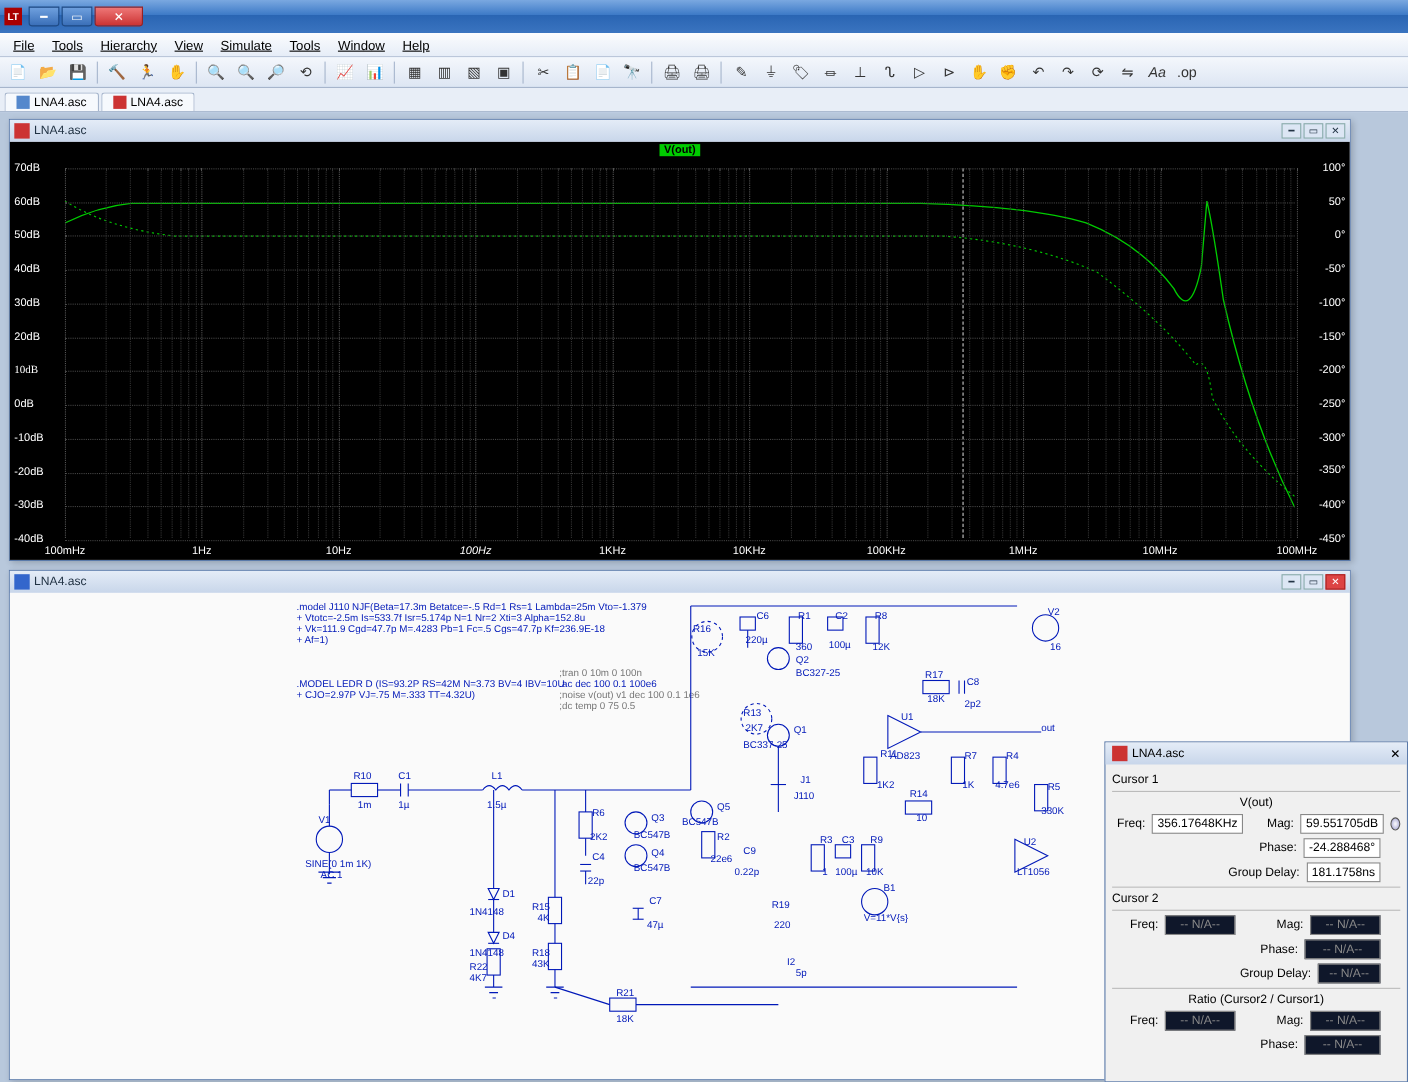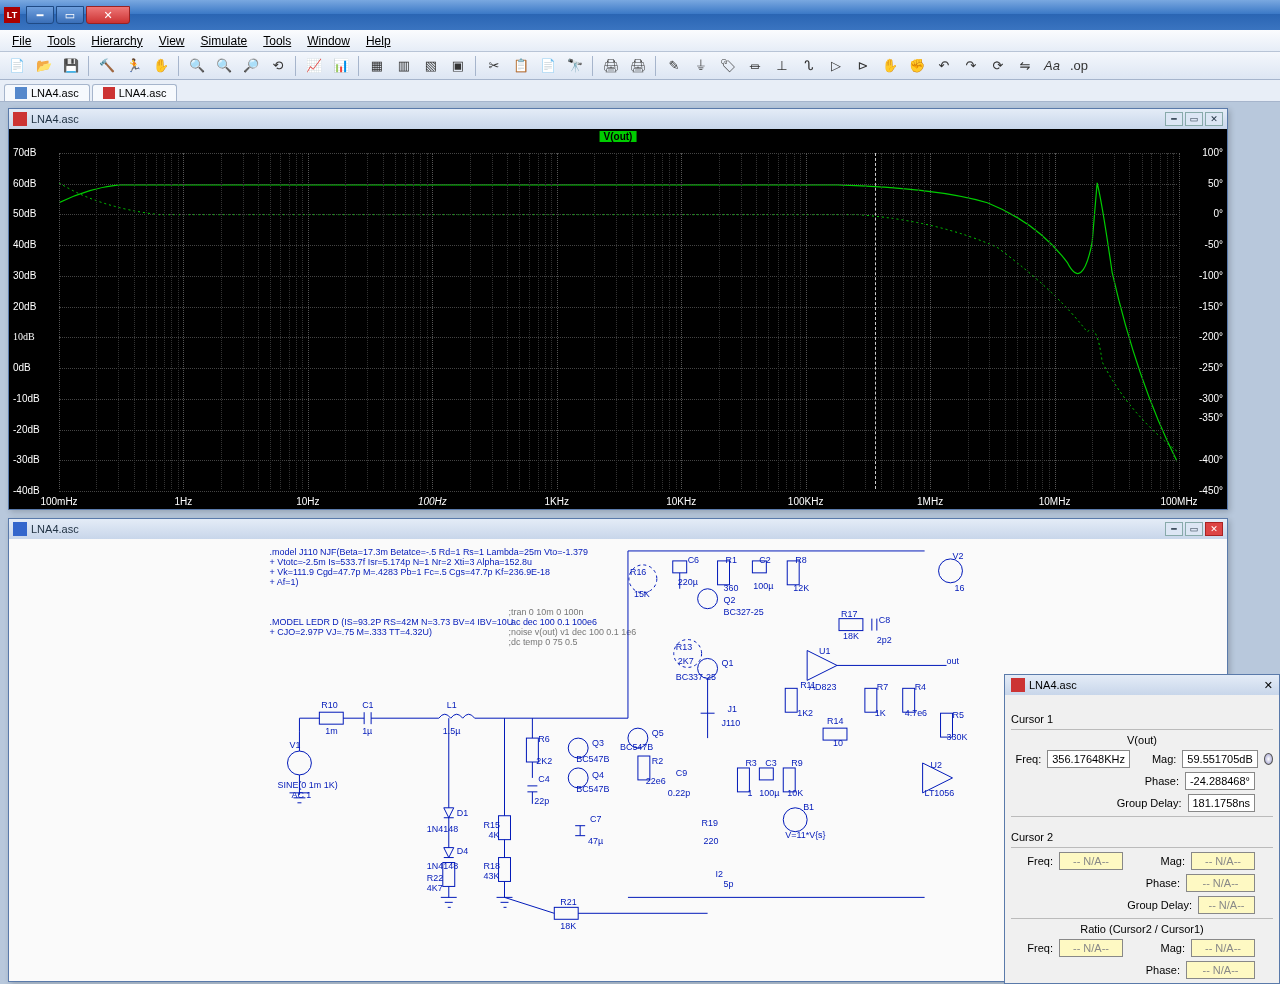--- a/index.html
+++ b/index.html
@@ -55,28 +55,28 @@
 .schembody svg { width: 100%; height: 100%; }
 .schtxt { font: 9px/10px Arial; fill: #0018b8; }
 .schtxtgrey { font: 9px/10px Arial; fill: #777; }
 .schstroke { stroke: #0018b8; stroke-width: 1; fill: none; }
 
 
 .cursorpanel { position: absolute; right: 0; bottom: 0; width: 276px; height: 310px; background: #f0f0f0; border: 1px solid #5a7aaa; font-size: 11px; }
 .cursorpanel .cptitle { height: 20px; background: linear-gradient(#e4ecf7,#c8d6ea); display: flex; align-items: center; padding: 0 6px; }
 .cursorpanel .cptitle .spacer { flex: 1; }
 .cpbody { padding: 4px 6px; }
-.cpsection { font-size: 11px; color: #000; margin: 14px 0 2px; }
+.cpsection { font-size: 11px; color: #000; margin: 4px 0 2px; }
 .cplabel { text-align: center; color: #000; margin-bottom: 4px; }
 .cprow { display: flex; align-items: center; gap: 6px; margin-bottom: 4px; }
 .cprow .k { display: inline-block; text-align: right; }
 .cprow .k.k1 { width: 42px; }
 .cprow .k.k2 { width: 56px; }
 .cprow .v { flex: 1; background: #fff; border: 1px solid #888; padding: 1px 4px; text-align: center; font-size: 11px; height: 18px; line-height: 14px; }
-.cprow .v.dis { background: #fef9c3; color: #888; }
+.cprow .v.dis { background: #0f172a; color: #888; }
 .hr { border-top: 1px solid #bbb; margin: 4px 0; }
 .dotbtn { width: 12px; height: 12px; border: 1px solid #555; border-radius: 50%; background: radial-gradient(#fff,#99c); }
 
 </style>
 </head>
 <body>
 
 <div class="titlebar">
   <div class="icon">LT</div>
   <div class="winbtns">
@@ -201,21 +201,21 @@
           <div class="ax-l" style="left: -46px; top: 178.364px; font-family: Liberation Serif, serif;">10dB</div>
           <div class="ax-r" style="right: -46px; top: 178.364px;">-200°</div>
           <div class="hgrid" style="left: 0px; right: 0px; top: 215.091px; border-top: 1px dotted rgb(68, 68, 68); position: absolute;"></div>
           <div class="ax-l" style="left: -46px; top: 209.091px;">0dB</div>
           <div class="ax-r" style="right: -46px; top: 209.091px;">-250°</div>
           <div class="hgrid" style="left: 0px; right: 0px; top: 245.818px; border-top: 1px dotted rgb(68, 68, 68); position: absolute;"></div>
           <div class="ax-l" style="left: -46px; top: 239.818px;">-10dB</div>
           <div class="ax-r" style="right: -46px; top: 239.818px;">-300°</div>
           <div class="hgrid" style="left: 0px; right: 0px; top: 276.545px; border-top: 1px dotted rgb(68, 68, 68); position: absolute;"></div>
           <div class="ax-l" style="left: -46px; top: 270.545px;">-20dB</div>
-          <div class="ax-r" style="right: -46px; top: 259px;">-350°</div>
+          <div class="ax-r" style="right: -46px; top: 269px;">-350°</div>
           <div class="hgrid" style="left: 0px; right: 0px; top: 307.273px; border-top: 1px dotted rgb(68, 68, 68); position: absolute;"></div>
           <div class="ax-l" style="left: -46px; top: 301.273px;">-30dB</div>
           <div class="ax-r" style="right: -46px; top: 301.273px;">-400°</div>
           <div class="hgrid" style="left: 0px; right: 0px; top: 338px; border-top: 1px dotted rgb(68, 68, 68); position: absolute;"></div>
           <div class="ax-l" style="left: -46px; top: 332px;">-40dB</div>
           <div class="ax-r" style="right: -46px; top: 332px;">-450°</div>
           <div class="vgrid" style="top: 0px; bottom: 0px; left: 0px; border-left: 1px dotted rgb(85, 85, 85); position: absolute;"></div>
           <div style="top: 0px; bottom: 0px; left: 37.4615px; border-left: 1px dotted rgb(51, 51, 51); position: absolute;"></div>
           <div style="top: 0px; bottom: 0px; left: 59.3751px; border-left: 1px dotted rgb(51, 51, 51); position: absolute;"></div>
           <div style="top: 0px; bottom: 0px; left: 74.923px; border-left: 1px dotted rgb(51, 51, 51); position: absolute;"></div>

